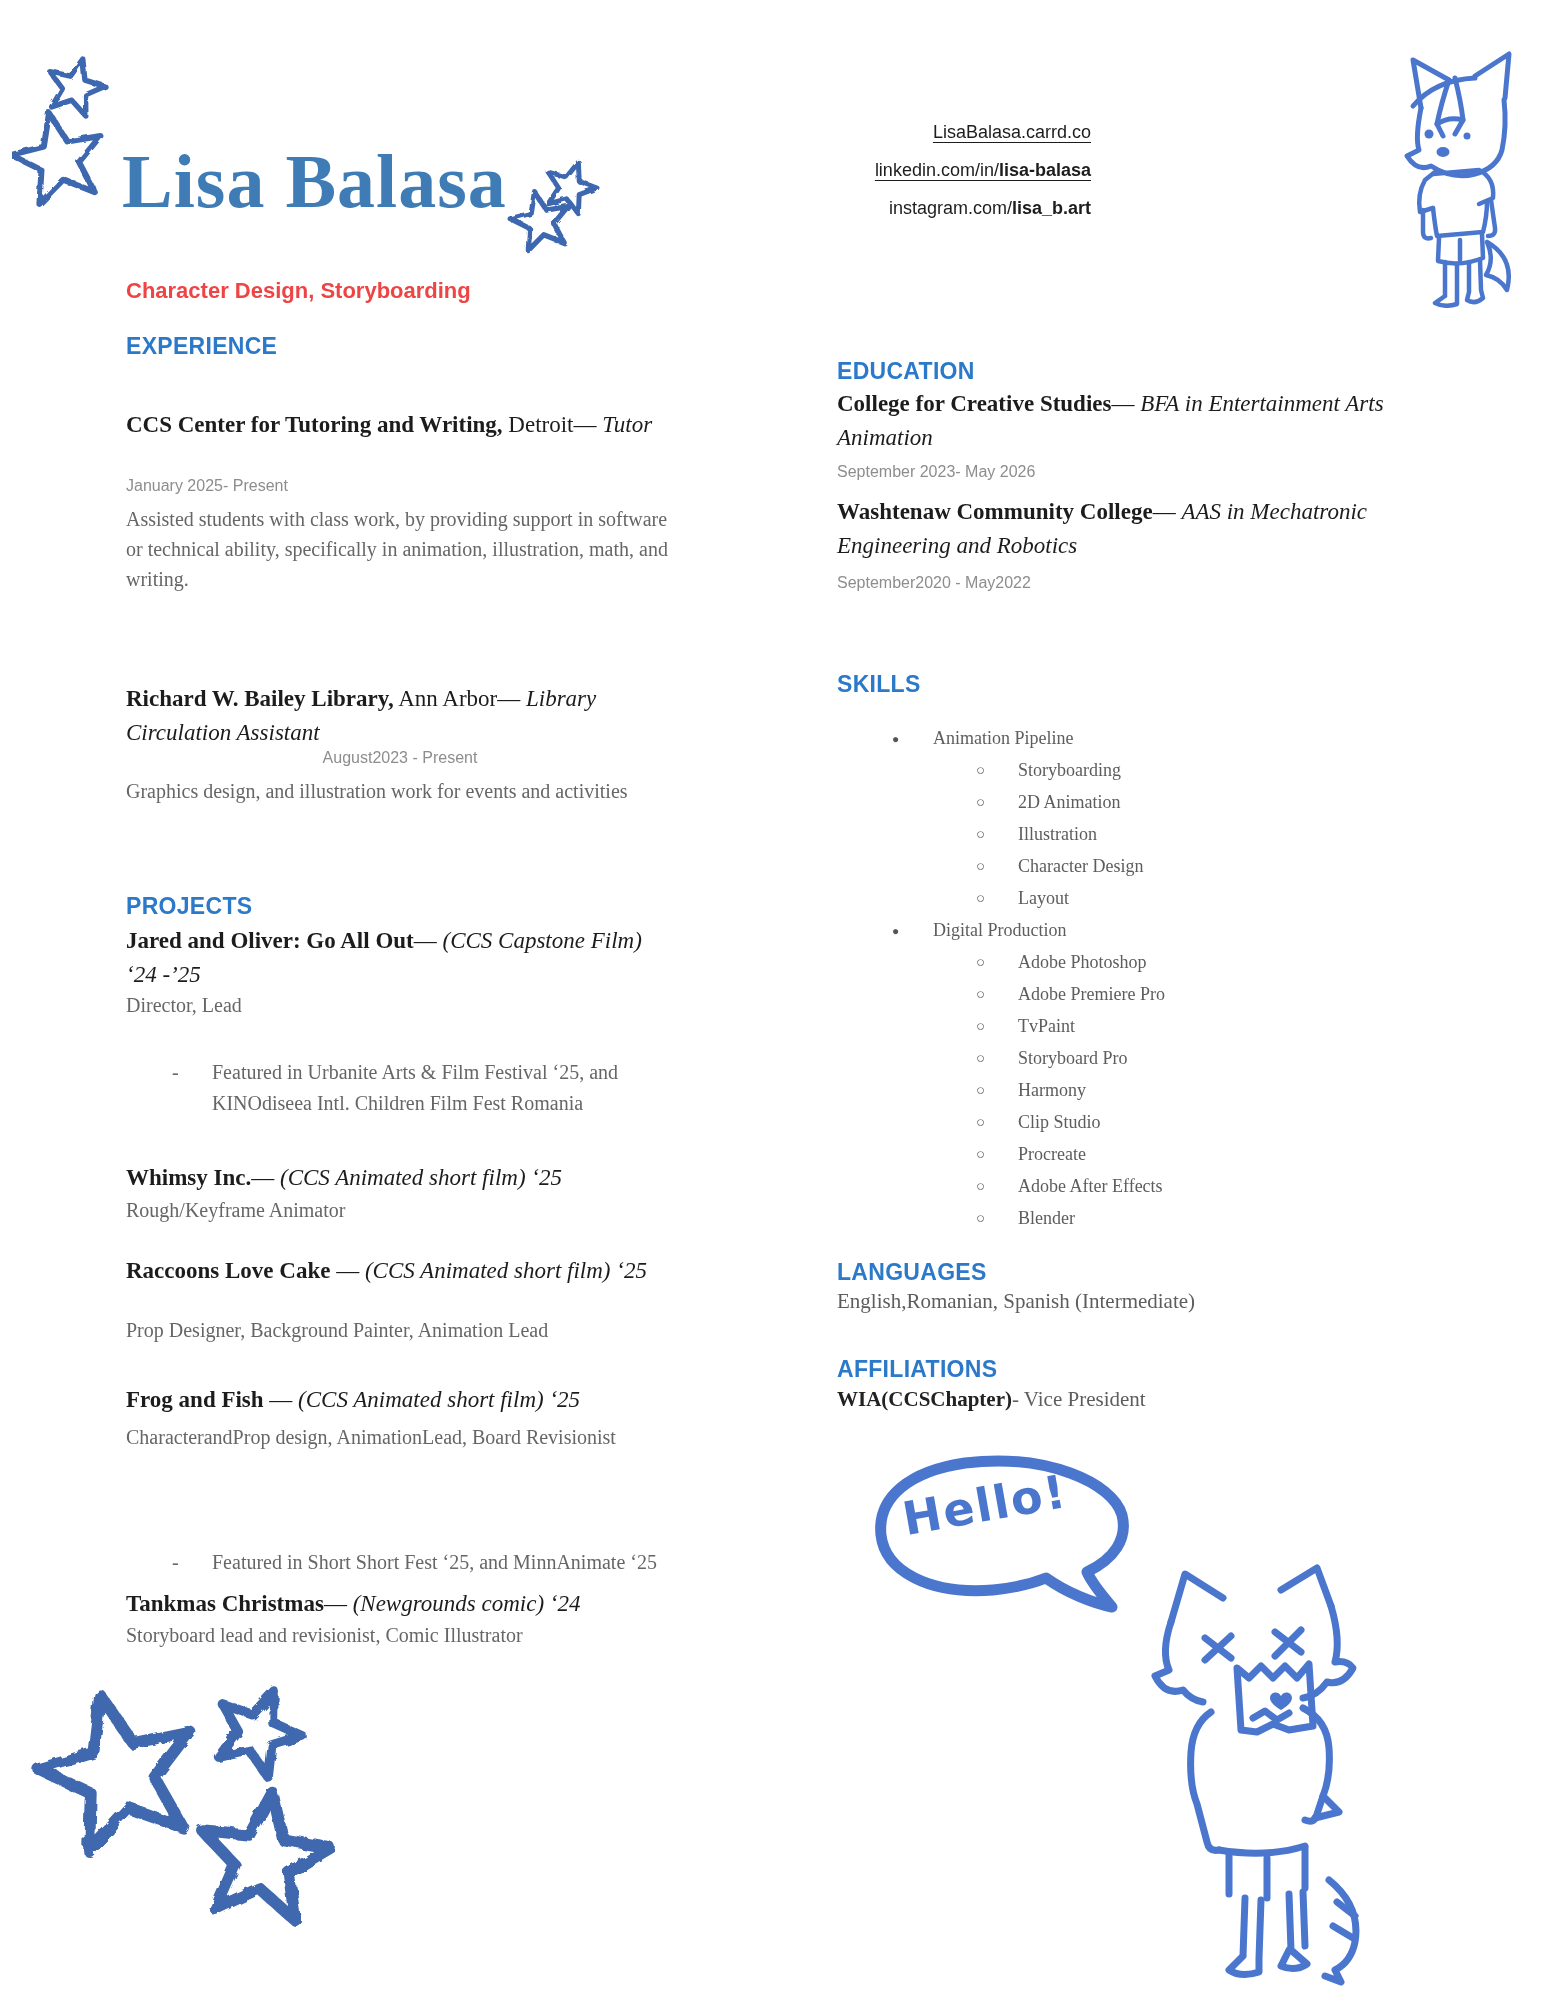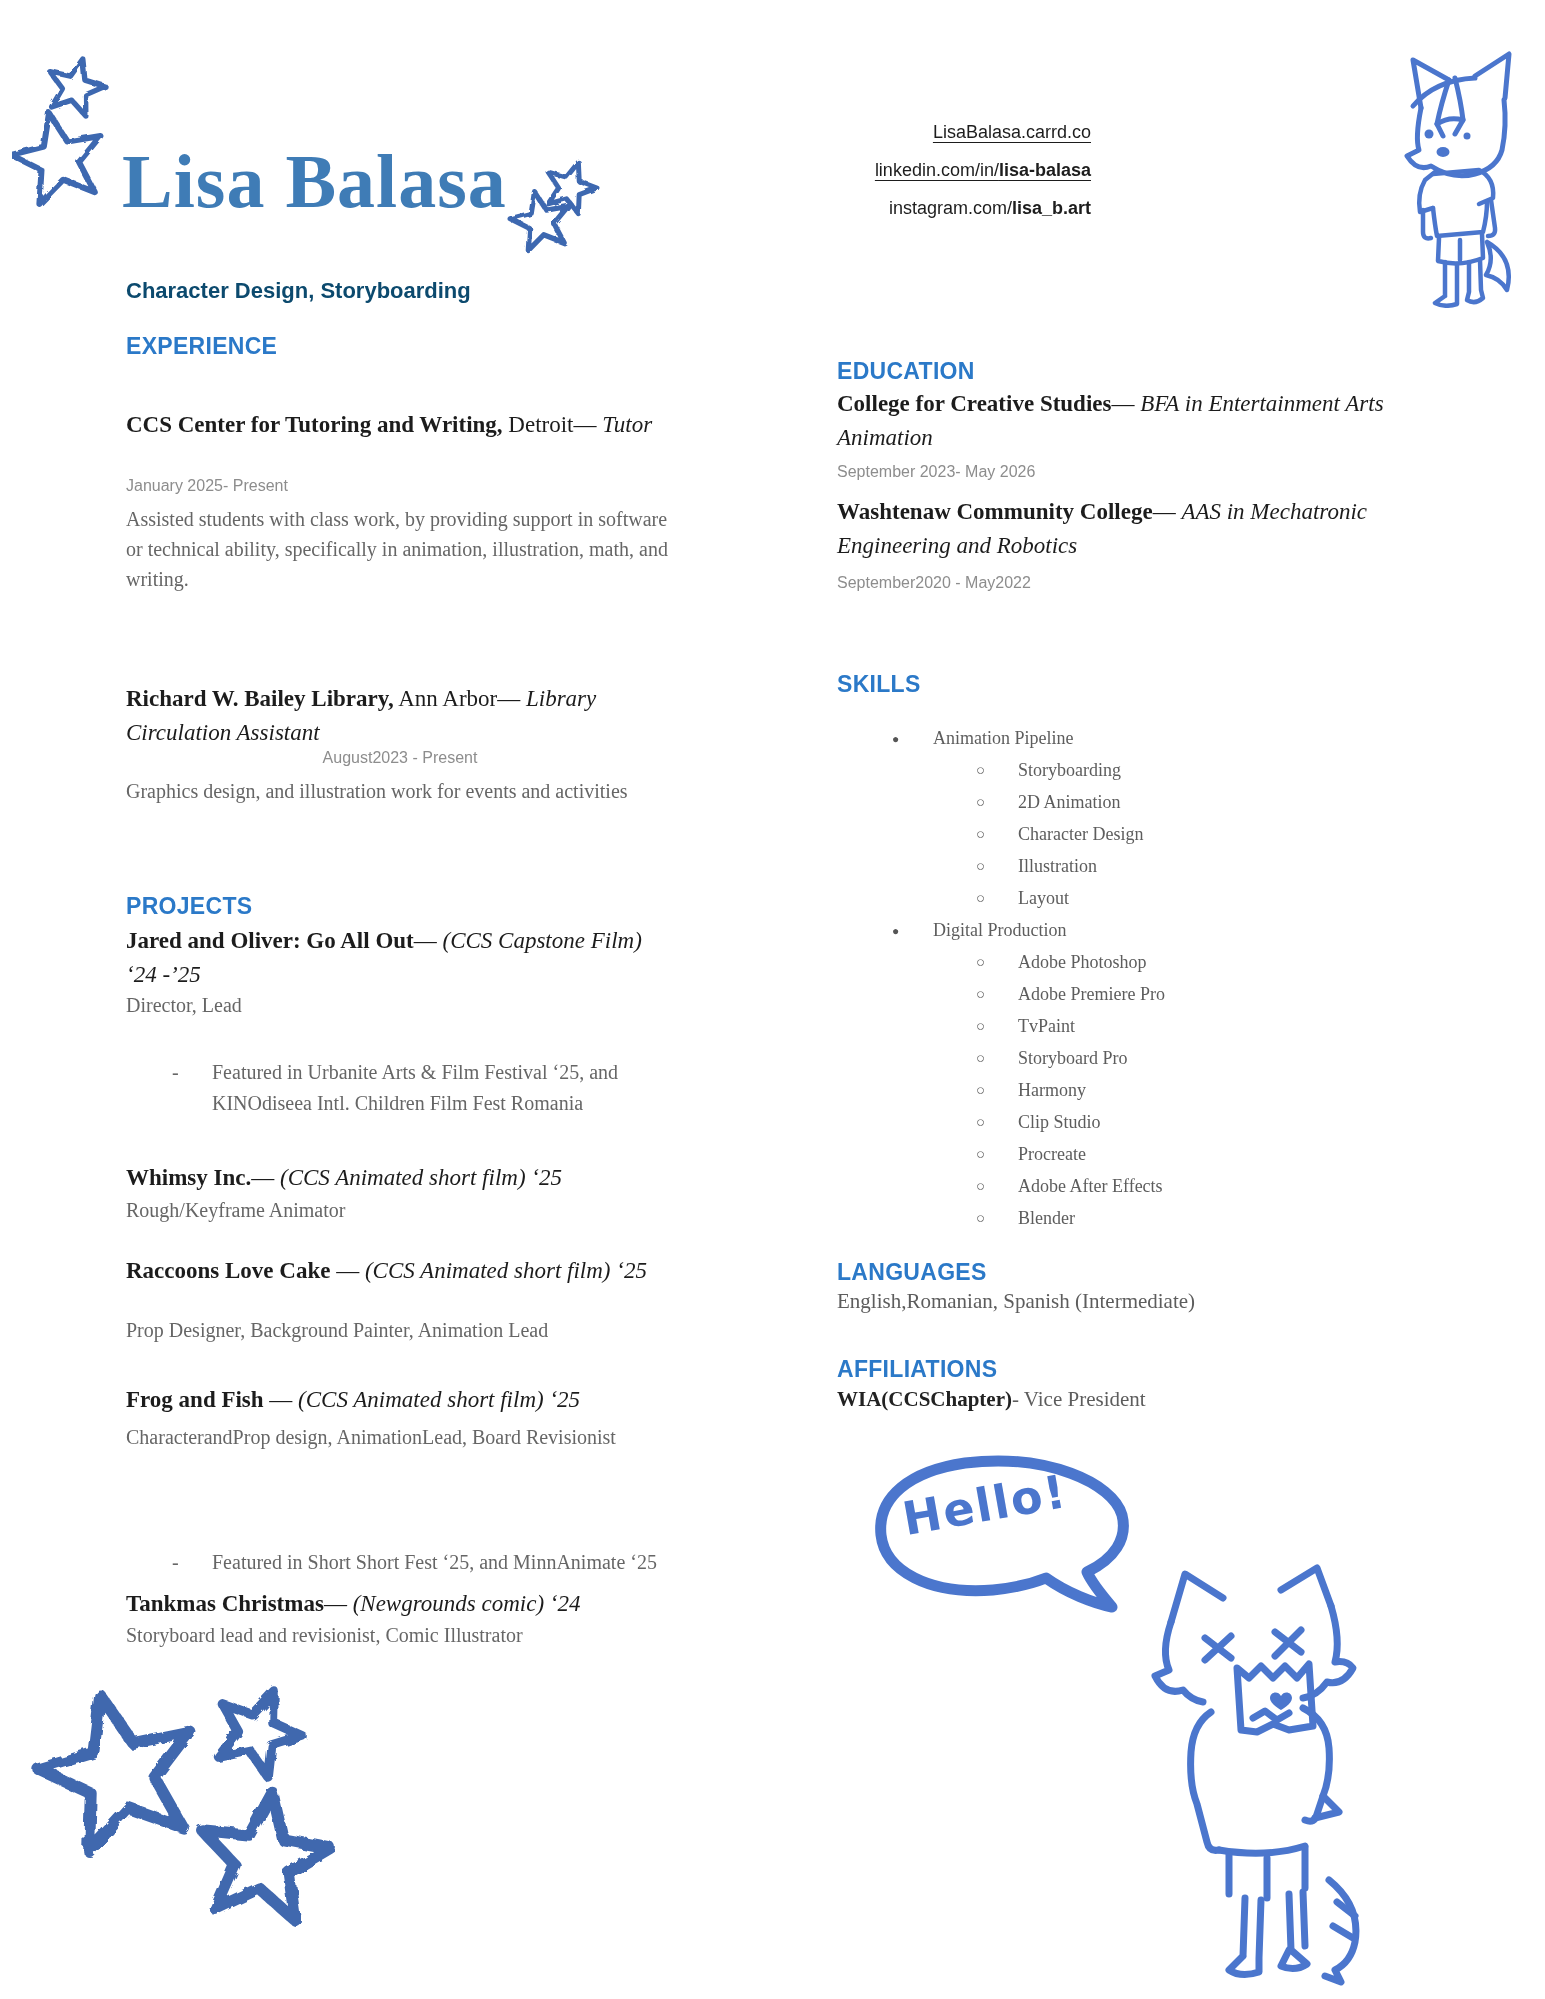--- a/index.html
+++ b/index.html
@@ -10,21 +10,21 @@
   }
   .abs { position:absolute; }
 
   
   .name {
     left:122px; top:138px; font-family:"Liberation Serif", serif;
     font-size:76px; font-weight:700; color:#3f7cb6; letter-spacing:1px;
   }
   .subtitle {
     left:126px; top:278px; font-family:"Liberation Sans", sans-serif;
-    font-size:22px; font-weight:700; color:#0c4a6e;
+    font-size:22px; font-weight:700; color:#ef4444;
   }
   .links {
     left:691px; top:113px; width:400px; text-align:right;
     font-family:"Liberation Sans", sans-serif; font-size:18px; color:#1d1d1d;
     line-height:38px;
   }
   .links .lnk { display:block; }
   .links .u { text-decoration:underline; text-underline-offset:4px; }
   .links b { font-weight:700; }
 
@@ -190,22 +190,22 @@
     <span class="b">Washtenaw Community College</span><span>— </span><span class="i">AAS in Mechatronic Engineering and Robotics</span>
   </div>
   <div class="abs rcol t-date" style="top:574px;">September2020 - May2022</div>
 
   <div class="abs sec-h rcol" style="top:671px;">SKILLS</div>
 
   <ul class="abs skills" style="top:722px;">
     <li class="lv1">Animation Pipeline</li>
     <li class="lv2">Storyboarding</li>
     <li class="lv2">2D Animation</li>
+    <li class="lv2">Illustration</li>
     <li class="lv2">Character Design</li>
-    <li class="lv2">Illustration</li>
     <li class="lv2">Layout</li>
     <li class="lv1">Digital Production</li>
     <li class="lv2">Adobe Photoshop</li>
     <li class="lv2">Adobe Premiere Pro</li>
     <li class="lv2">TvPaint</li>
     <li class="lv2">Storyboard Pro</li>
     <li class="lv2">Harmony</li>
     <li class="lv2">Clip Studio</li>
     <li class="lv2">Procreate</li>
     <li class="lv2">Adobe After Effects</li>

